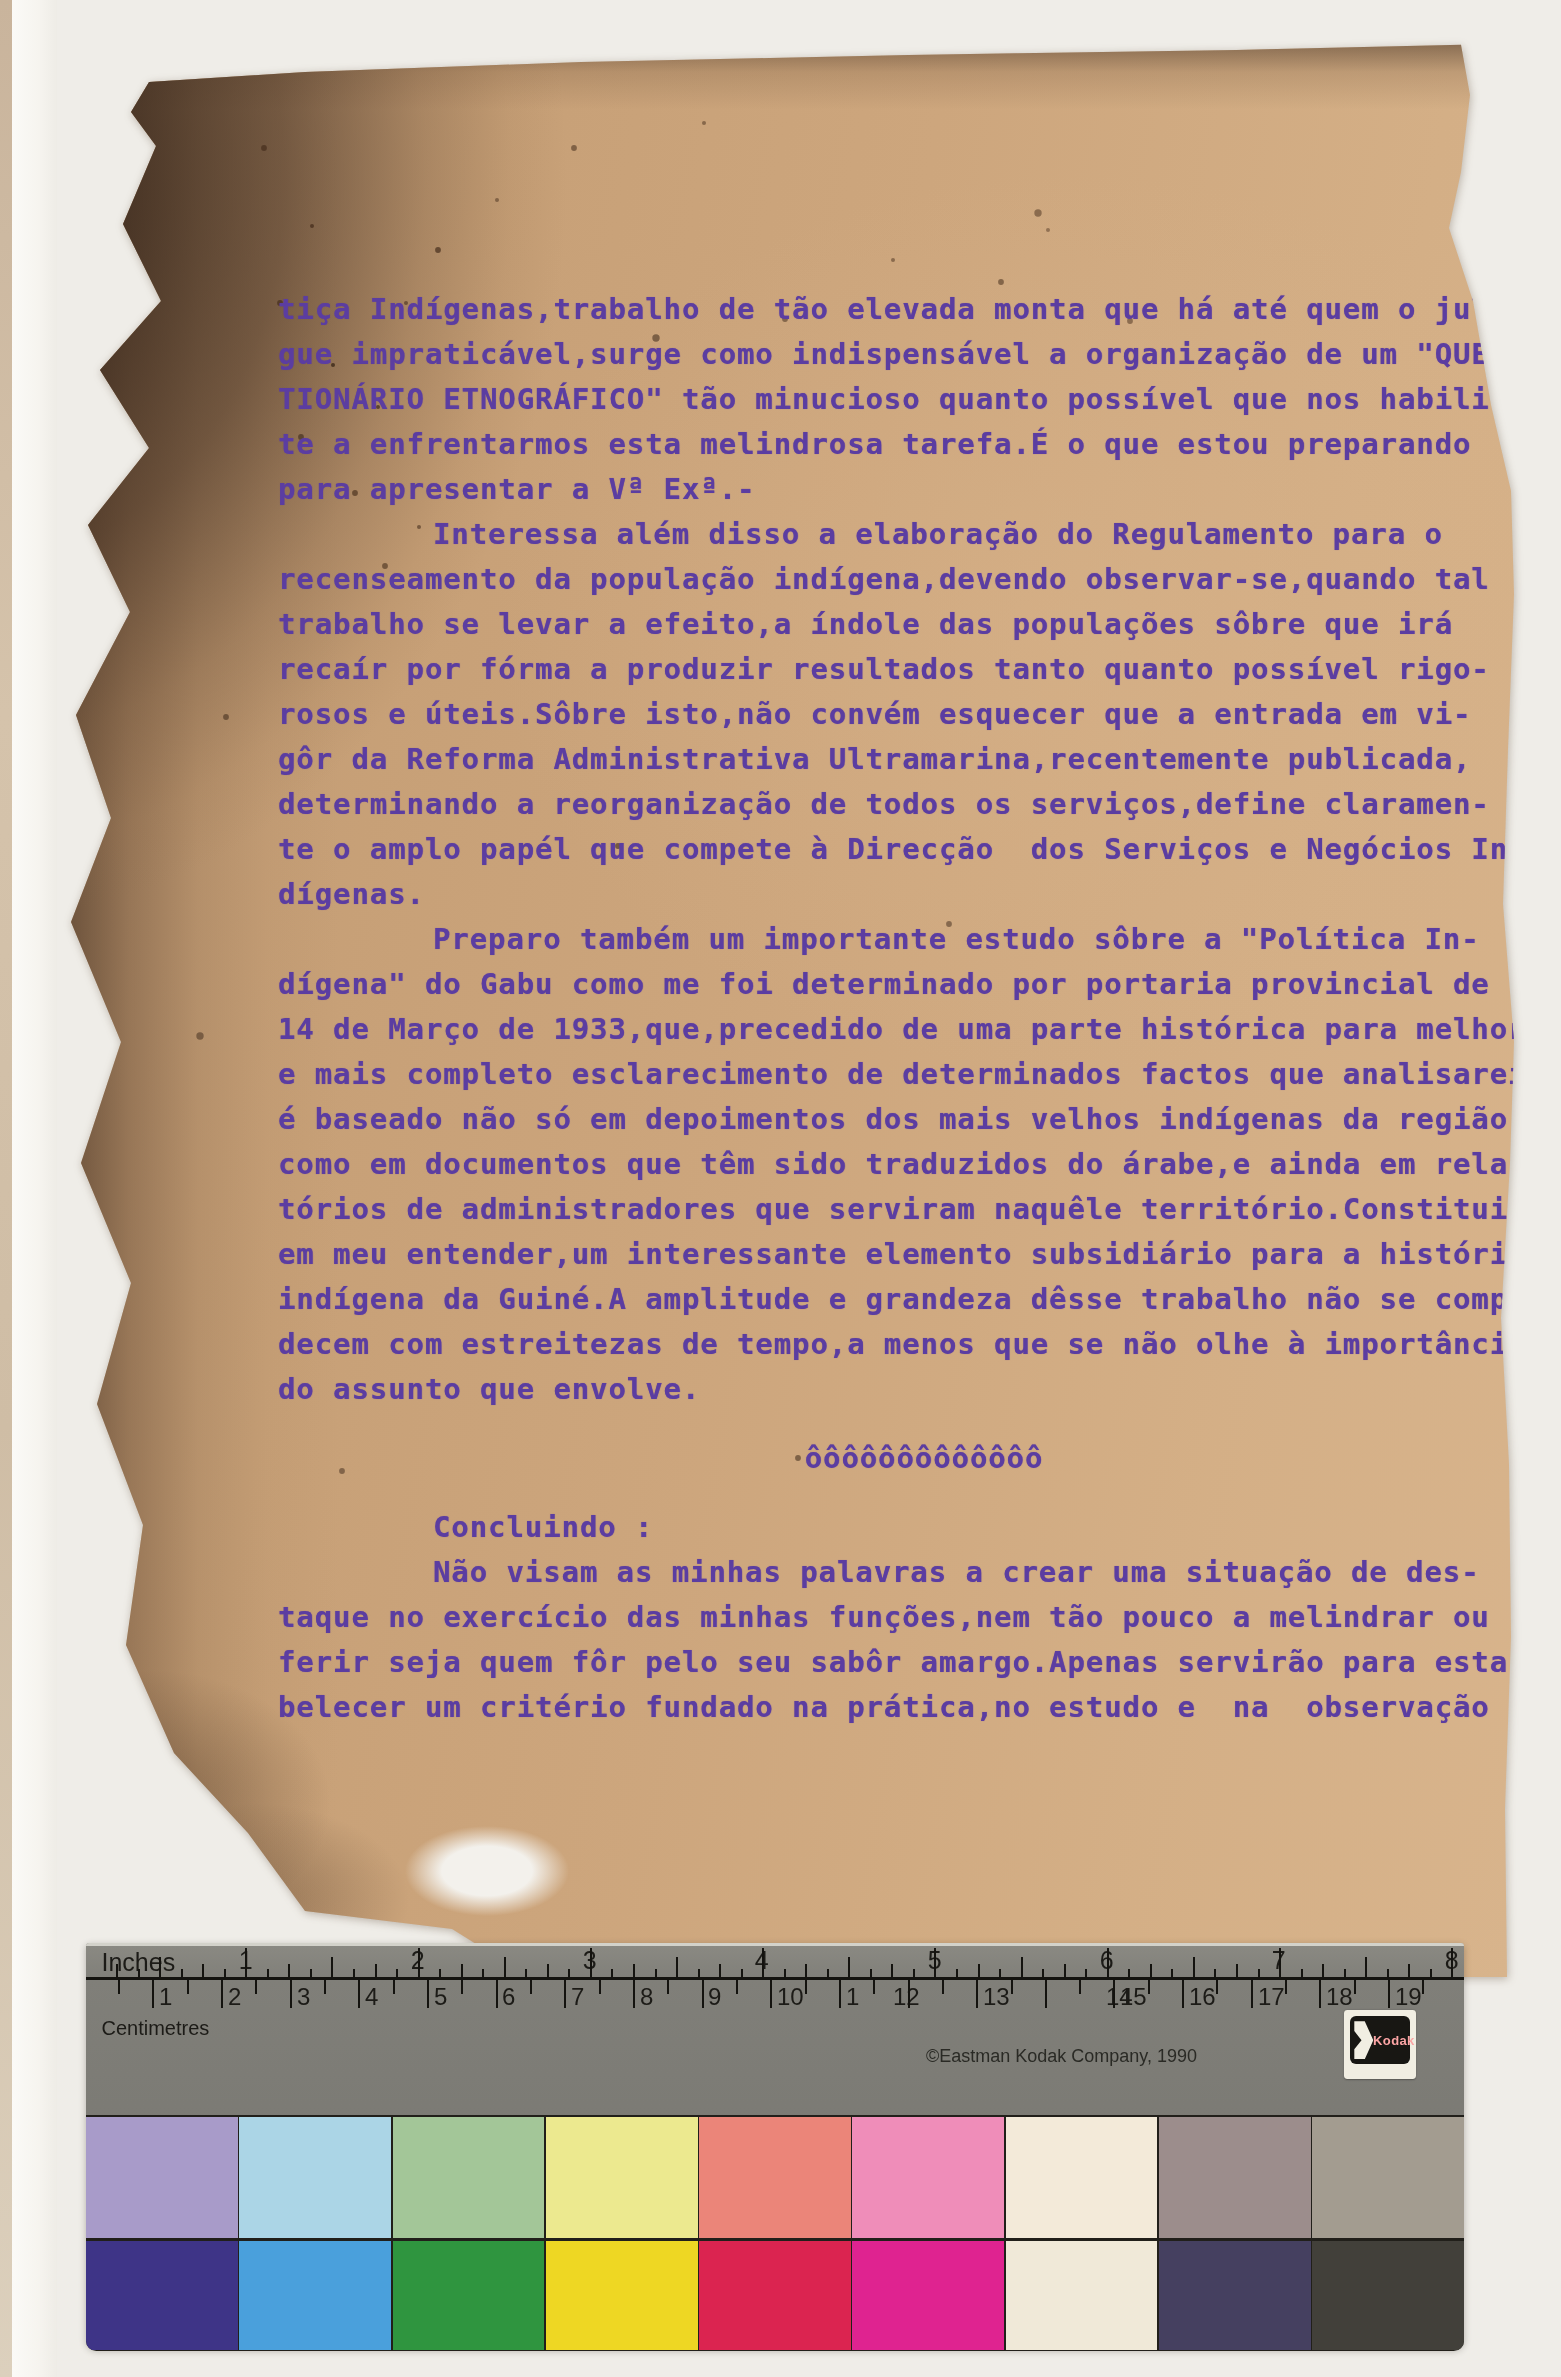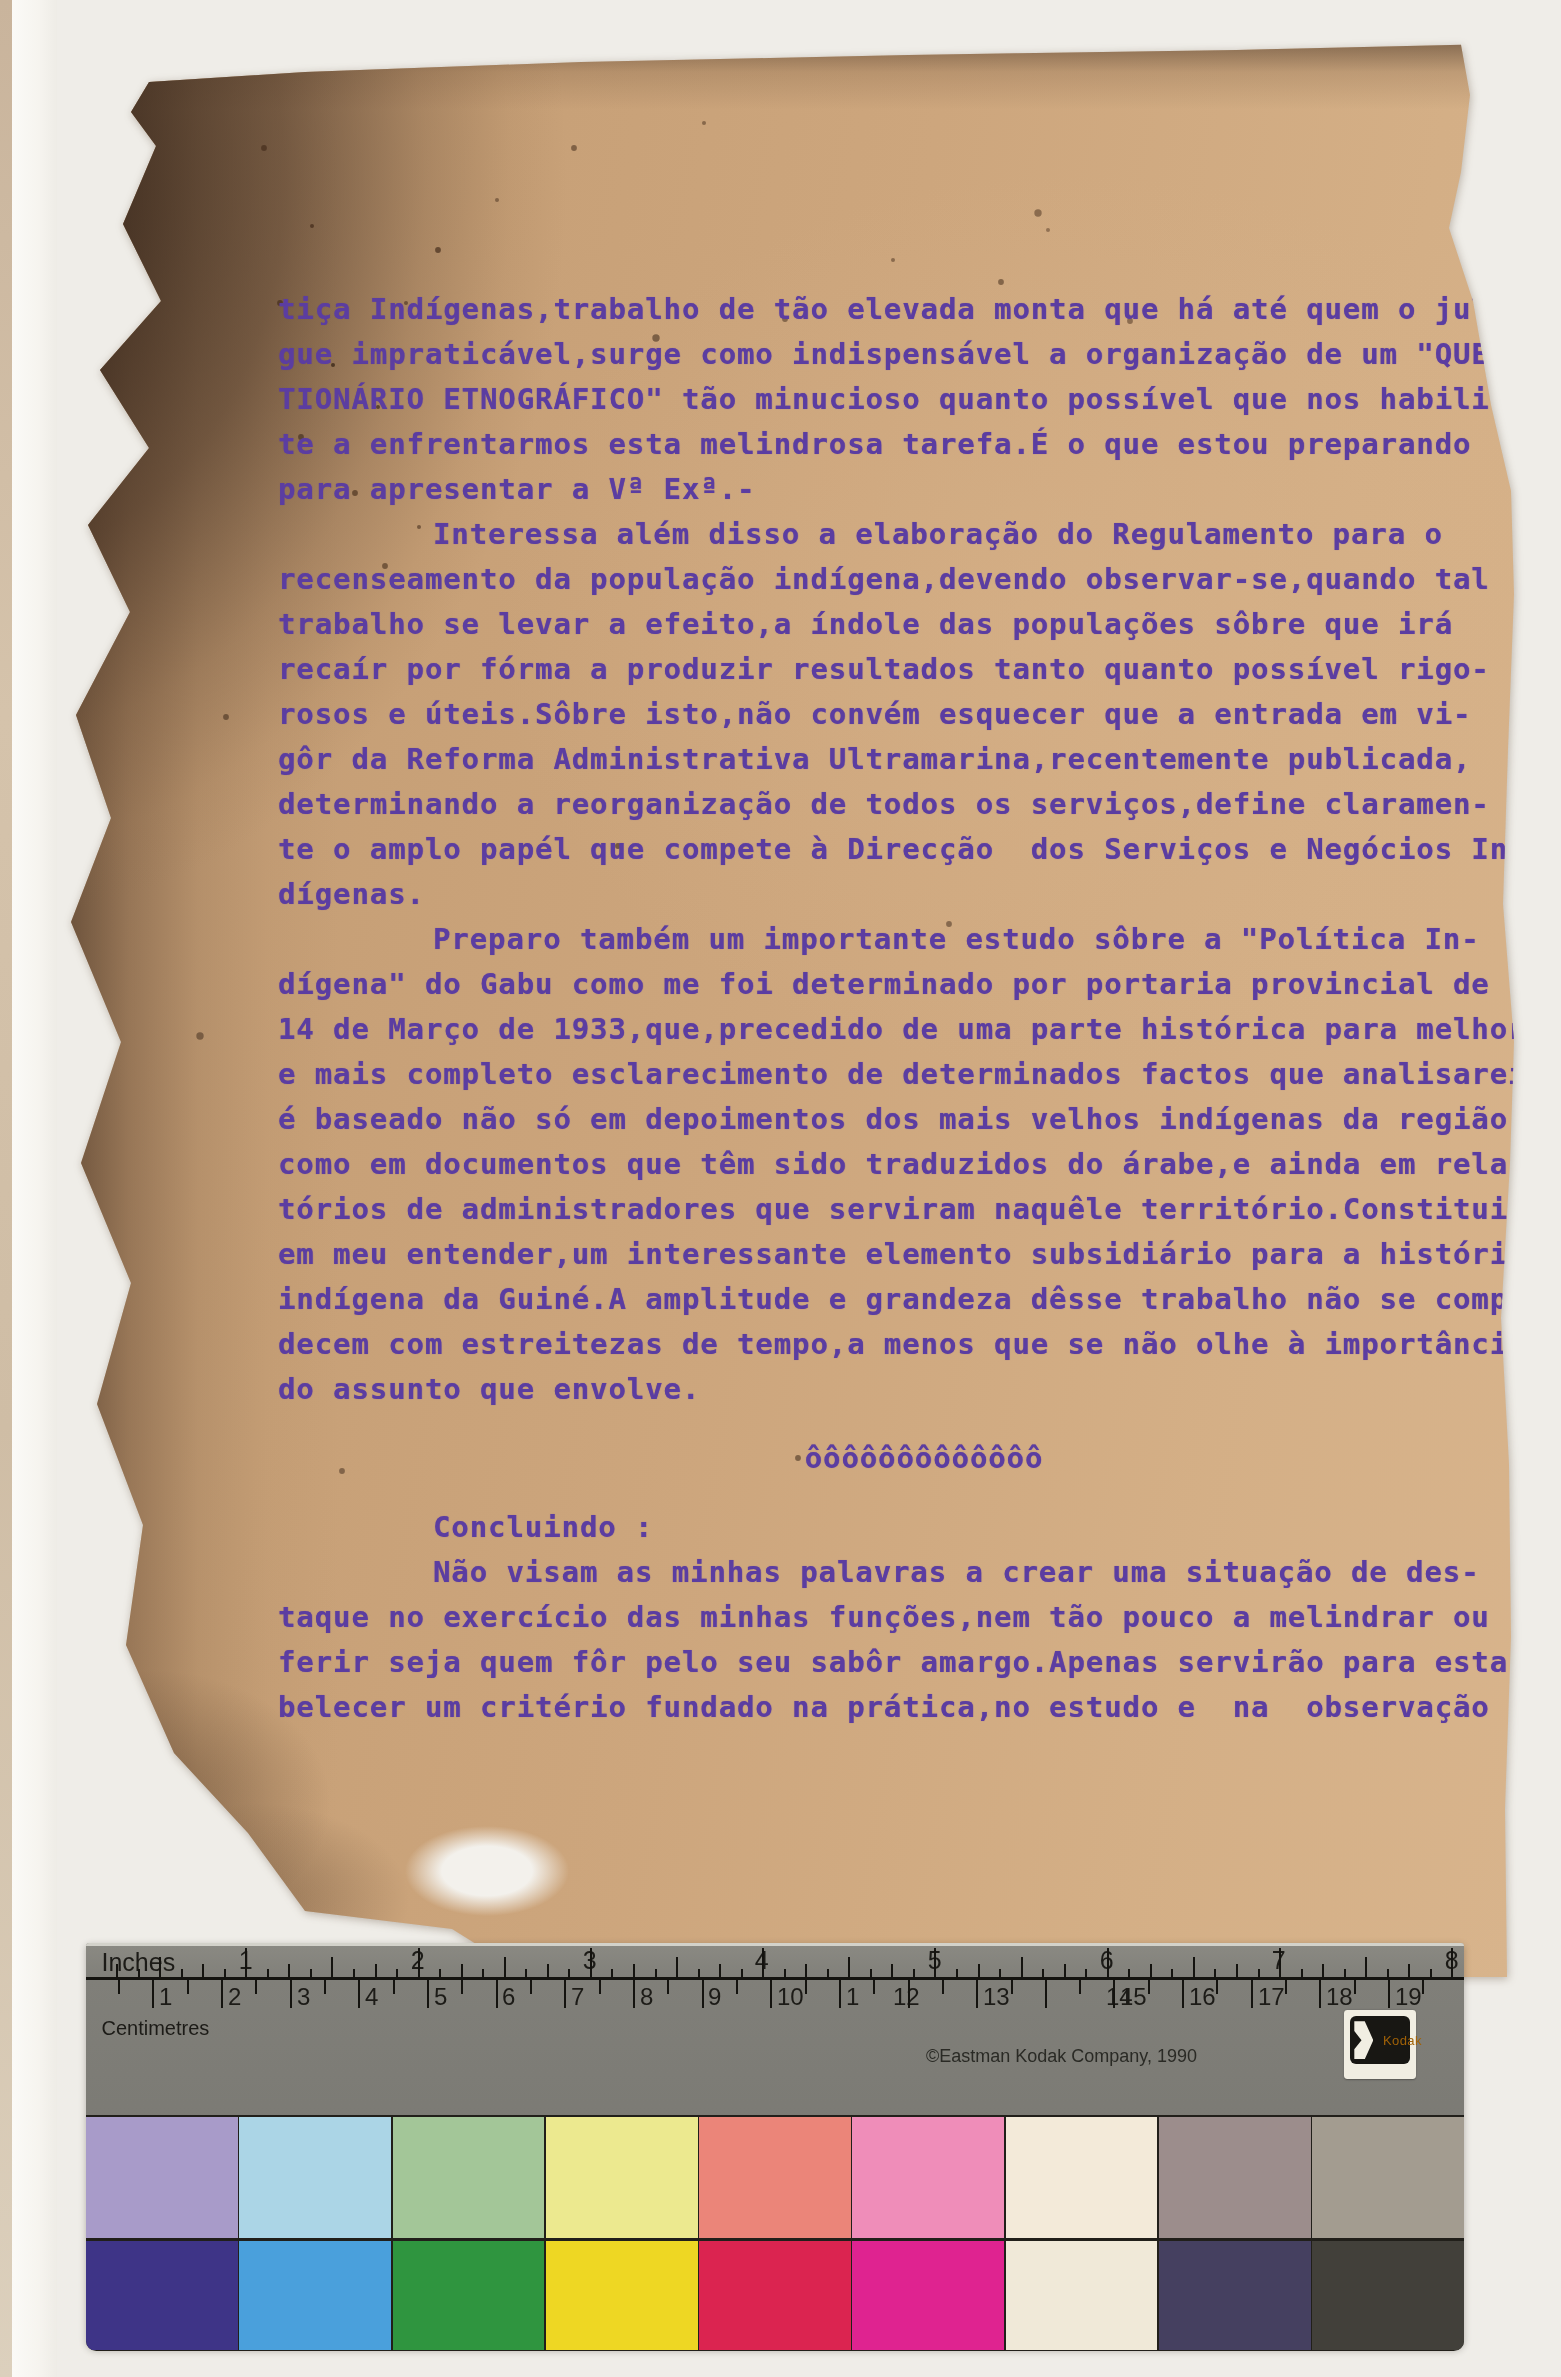--- a/index.html
+++ b/index.html
@@ -111,21 +111,21 @@
   }
   .kodak-logo .kbox{
     position:absolute;left:6px;top:6px;width:60px;height:48px;
     background:#181713;border-radius:6px;
   }
   .kodak-logo .kwedge{
     position:absolute;left:4.3px;top:5.2px;width:19px;height:38px;background:#f1eee2;
     clip-path:polygon(0 0,55% 0,100% 50%,55% 100%,0 100%,0 74%,38% 50%,0 26%);
   }
   .kodak-logo .kword{
-    position:absolute;left:23px;top:17px;font-size:13px;font-weight:normal;color:#a16207;letter-spacing:0.4px;margin-left:10px;
+    position:absolute;left:23px;top:17px;font-size:13px;font-weight:bold;color:#fca5a5;letter-spacing:0.4px;
   }
   .patch-labels{
     position:absolute;left:0;top:134px;width:100%;height:36px;
     display:flex;
   }
   .patch-labels span{flex:1;text-align:center;font-size:25px;color:#1f1e1a;}
   .patches{
     position:absolute;left:0;top:172px;width:1378px;height:234px;
     display:grid;grid-template-columns:repeat(9,1fr);grid-template-rows:121px 109px;
     gap:2.6px 1.7px;background:#211f1a;border-radius:0 0 10.3px 10.3px;overflow:hidden;

